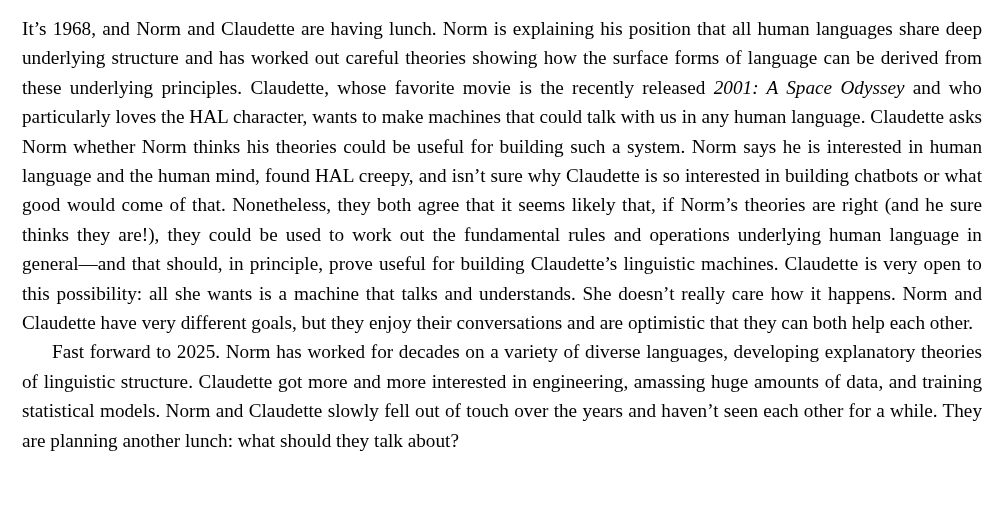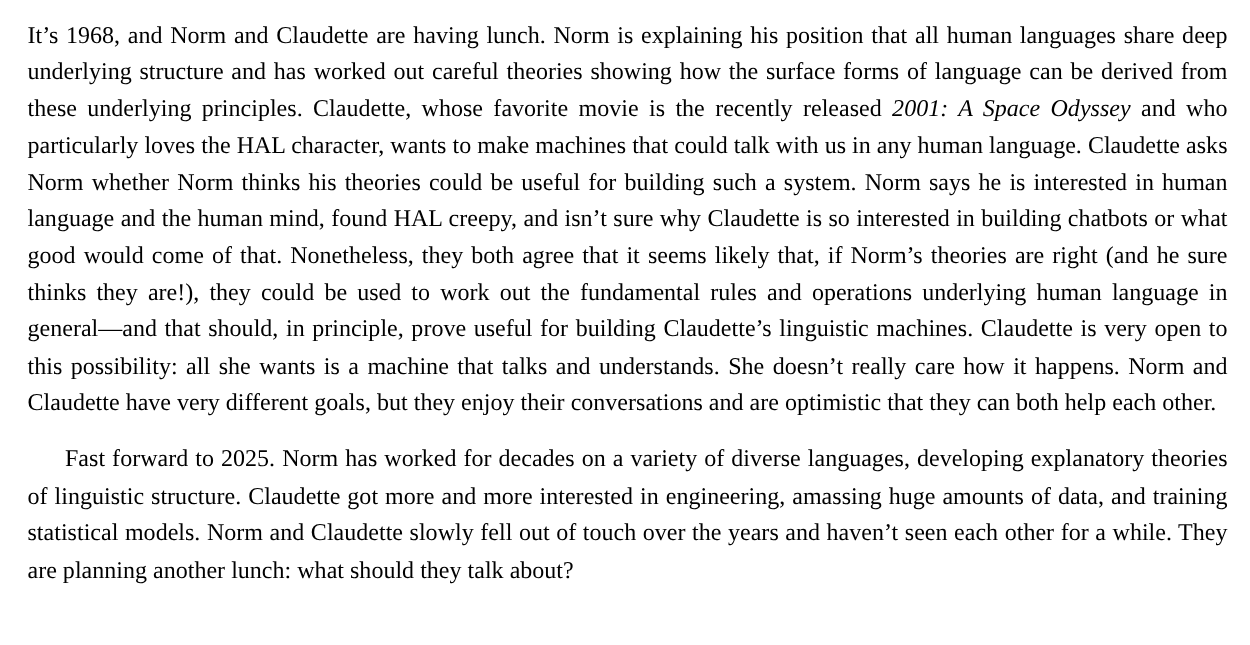--- a/index.html
+++ b/index.html
@@ -23,21 +23,21 @@
   .para {
     font-size: 19.2px;
     line-height: 29.4px;
     text-align: justify;
     text-justify: inter-word;
     margin: 0;
     hyphens: none;
     letter-spacing: 0.02px;
   }
   .para + .para {
-    margin-top: 16px;
+    margin-top: 0;
   }
   .indent {
     text-indent: 30px;
   }
   .title-italic {
     font-style: italic;
   }
 </style>
 </head>
 <body>

